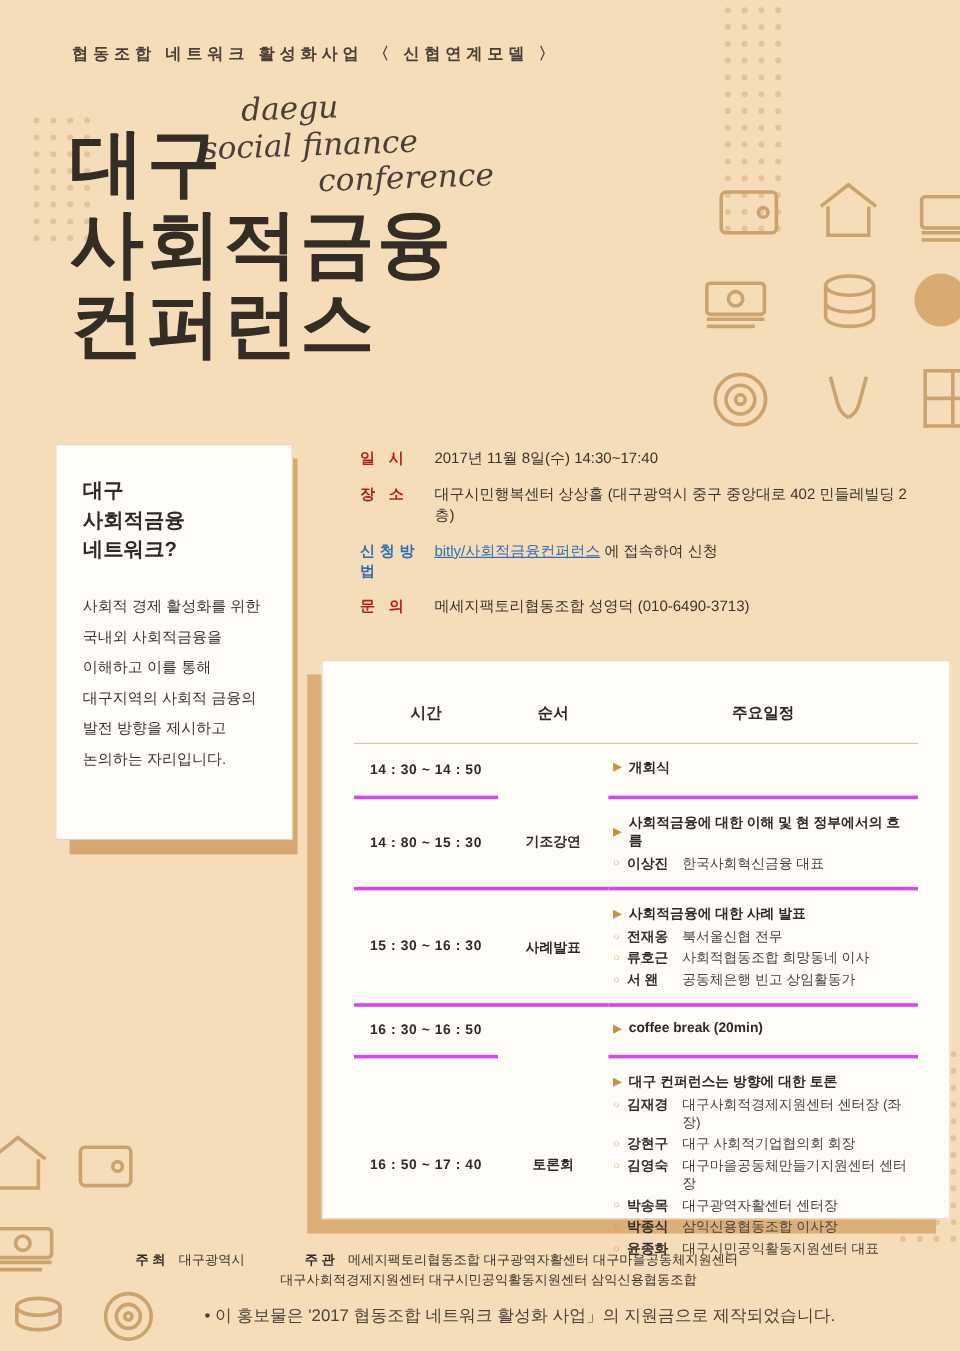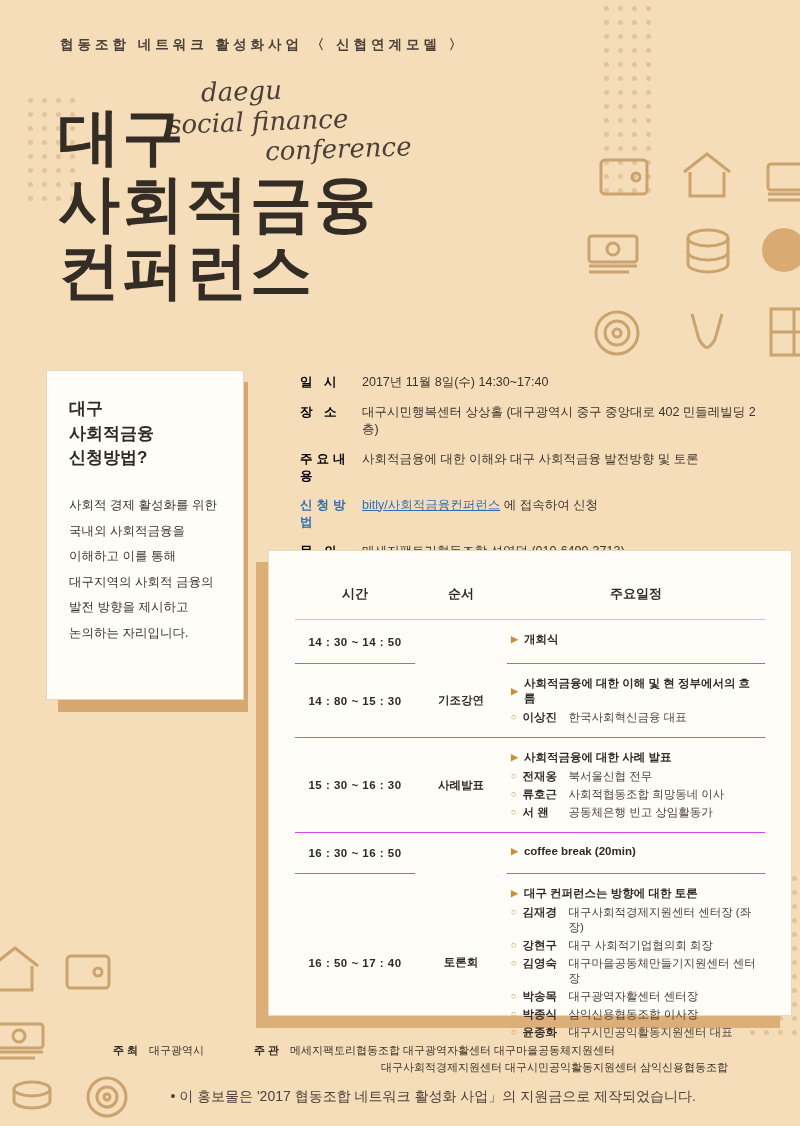--- a/index.html
+++ b/index.html
@@ -56,42 +56,42 @@
   }
   .card h3{
     margin:0 0 22px 0;font-size:17px;line-height:1.45;font-weight:800;color:#2f2a24;
   }
   .card p{margin:0;font-size:12.5px;line-height:2.05;color:#3a332c;}
 
   
   .meta{position:absolute;left:300px;top:374px;width:470px;}
   .meta-row{display:flex;align-items:flex-start;margin-bottom:12px;font-size:12.5px;}
   .meta-label{
-    width:62px;flex:0 0 62px;font-weight:800;color:#000000;letter-spacing:4px;
+    width:62px;flex:0 0 62px;font-weight:800;color:#b91c1c;letter-spacing:4px;
   }
   .meta-label.blue{color:#2f6fb5;}
   .meta-value{color:#3a332c;line-height:1.4;}
   .meta-link{color:#2f6fb5;text-decoration:underline;}
 
   
   .panel-shadow{
     position:absolute;left:256px;top:562px;width:524px;height:466px;background:#dcae78;
   }
   .panel{
     position:absolute;left:268px;top:550px;width:524px;height:466px;
     background:#fffdf8;border:1px solid #ead9bf;box-sizing:border-box;
     padding:24px 26px;
   }
   table.prog{width:100%;border-collapse:collapse;}
   table.prog th{
     font-size:13px;font-weight:800;color:#2f2a24;padding:10px 0 16px 0;
     border-bottom:1px solid #d8c6a6;
   }
   table.prog td{
-    vertical-align:middle;padding:12px 4px;border-bottom:1px solid #d946ef;font-size:11.5px;
+    vertical-align:middle;padding:12px 4px;border-bottom:3px solid #d946ef;font-size:11.5px;
   }
   table.prog tr:last-child td{border-bottom:none;}
   td.c-time{width:112px;text-align:center;font-weight:700;color:#2f2a24;letter-spacing:.5px;font-size:11.5px;}
   td.c-order{width:84px;text-align:center;font-weight:800;color:#2f2a24;font-size:12px;}
   td.c-detail{padding-left:14px;}
   .detail-head{font-weight:700;color:#2f2a24;margin-bottom:4px;display:flex;align-items:center;}
   .tri{color:#c98f3a;margin-right:6px;font-size:9px;line-height:1;}
   .sub{display:flex;align-items:flex-start;margin-top:3px;color:#4a423a;}
   .dot{color:#c98f3a;margin-right:6px;font-size:9px;line-height:1.6;}
   .sub .nm{display:inline-block;min-width:46px;font-weight:700;color:#342e27;}
@@ -350,44 +350,40 @@
   <div>대구</div>
   <div>사회적금융</div>
   <div>컨퍼런스</div>
 </div>
 
 <div class="card-shadow"></div>
 <div class="card">
   <h3>
     <span>대구</span><br>
     <span>사회적금융</span><br>
-    <span>신청방법?</span>
+    <span>네트워크?</span>
   </h3>
   <p>
     <span>사회적 경제 활성화를 위한</span><br>
     <span>국내외 사회적금융을</span><br>
     <span>이해하고 이를 통해</span><br>
     <span>대구지역의 사회적 금융의</span><br>
     <span>발전 방향을 제시하고</span><br>
     <span>논의하는 자리입니다.</span>
   </p>
 </div>
 
 <div class="meta" id="meta-list">
     <div class="meta-row">
       <div class="meta-label">일 시</div>
       <div class="meta-value">2017년 11월 8일(수) 14:30~17:40</div>
     </div>
     <div class="meta-row">
       <div class="meta-label">장 소</div>
       <div class="meta-value">대구시민행복센터 상상홀 (대구광역시 중구 중앙대로 402 민들레빌딩 2층)</div>
-    </div>
-    <div class="meta-row">
-      <div class="meta-label">주요내용</div>
-      <div class="meta-value">사회적금융에 대한 이해와 대구 사회적금융 발전방향 및 토론</div>
     </div>
     <div class="meta-row">
       <div class="meta-label blue">신청방법</div>
       <div class="meta-value"><span class="meta-link">bitly/사회적금융컨퍼런스</span> 에 접속하여 신청</div>
     </div>
     <div class="meta-row">
       <div class="meta-label">문 의</div>
       <div class="meta-value">메세지팩토리협동조합 성영덕 (010-6490-3713)</div>
     </div>
   </div>
@@ -506,17 +502,17 @@
       </tbody>
   </table>
 </div>
 
 <div class="footer">
   <div class="foot-row">
     <span class="foot-lbl">주최</span><span>대구광역시</span>
     <span style="display:inline-block;width:44px;"></span>
     <span class="foot-lbl">주관</span><span>메세지팩토리협동조합  대구광역자활센터  대구마을공동체지원센터</span>
   </div>
-  <div class="foot-row" style="padding-left:86px;text-align:right;">
+  <div class="foot-row" style="padding-left:86px;">
     <span>대구사회적경제지원센터  대구시민공익활동지원센터  삼익신용협동조합</span>
   </div>
   <div class="foot-note">• 이 홍보물은 '2017 협동조합 네트워크 활성화 사업」의 지원금으로 제작되었습니다.</div>
 </div>
 
 </body></html>

